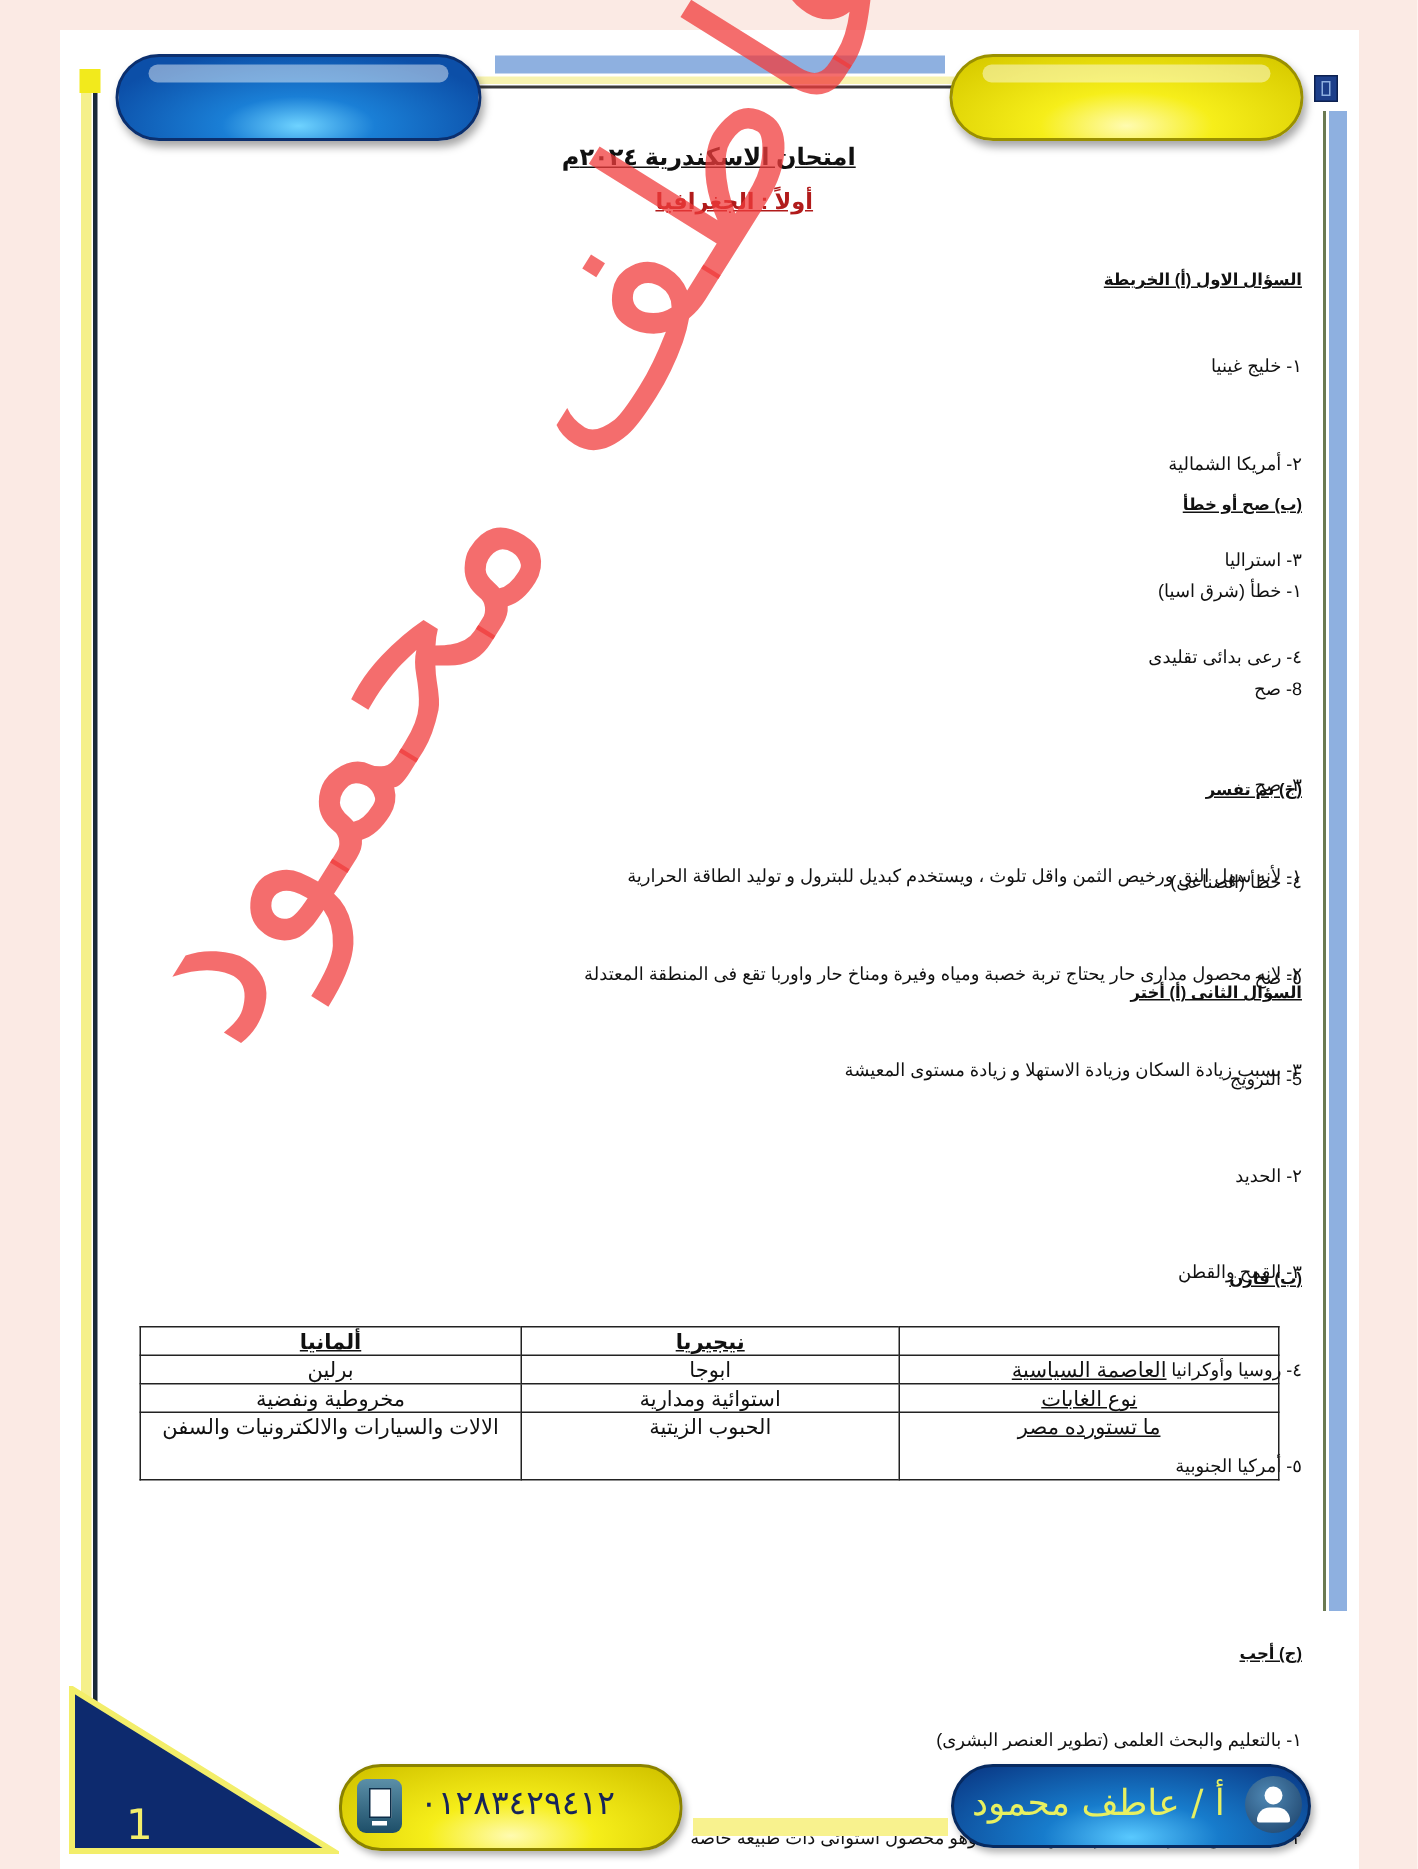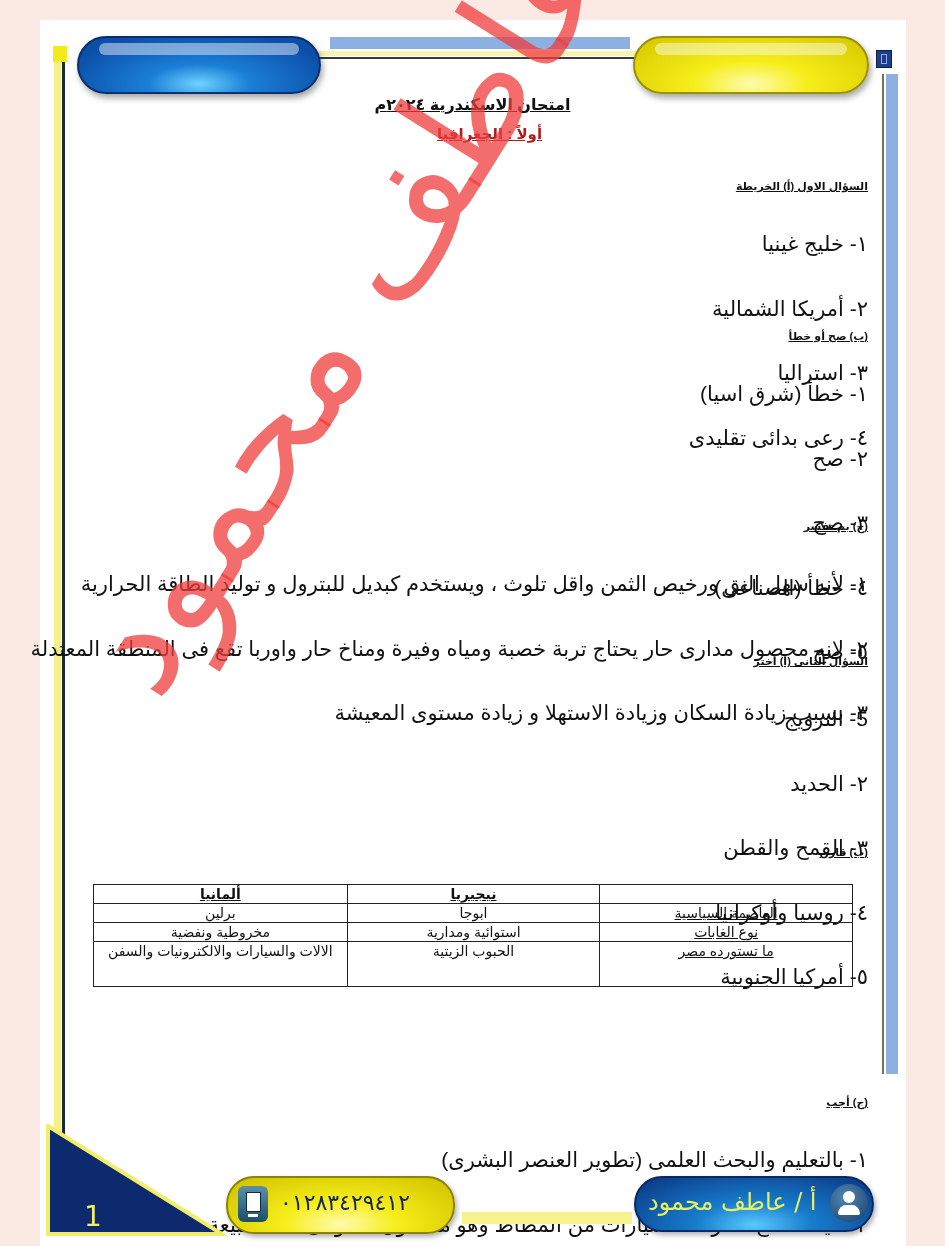--- a/index.html
+++ b/index.html
@@ -44,21 +44,21 @@
   .doc-title {
     position:absolute; left:300px; width:345px; top:95px; text-align:center;
     font-size:16px; font-weight:bold; text-decoration:underline; direction:rtl;
   }
   .doc-subtitle {
     position:absolute; left:317px; width:345px; top:125px; text-align:center;
     font-size:15px; font-weight:bold; color:#b11b1b; text-decoration:underline; direction:rtl;
   }
   .section { position:absolute; right:77px; direction:rtl; text-align:right; }
   .sec-head { font-size:11px; font-weight:bold; text-decoration:underline; margin-bottom:4px; }
-  .sec-line { font-size:21px; line-height:26.5px; white-space:nowrap;margin-top:38px; }
+  .sec-line { font-size:12px; line-height:26.5px; white-space:nowrap;margin-top:38px; }
   .tbl {
     position:absolute; left:93px; top:884px; width:760px; border-collapse:collapse; direction:rtl;
     font-size:14px;
   }
   .tbl td { border:1px solid #222; text-align:center; padding:0 4px; line-height:18px; vertical-align:top; }
   .tbl .rh { font-weight:normal; text-decoration:underline; }
   .tbl .ch { font-weight:bold; text-decoration:underline; }
   .watermark {
     position:absolute; left:120px; top:500px; width:900px;
     font-size:150px; color:rgba(240,60,60,.75); transform:rotate(-58deg);
@@ -126,21 +126,21 @@
   <div class="sec-head">السؤال الاول  (أ) الخريطة</div>
   <div class="sec-line">١- خليج غينيا</div>
   <div class="sec-line">٢- أمريكا الشمالية</div>
   <div class="sec-line">٣- استراليا</div>
   <div class="sec-line">٤- رعى بدائى تقليدى</div>
 </div>
 
 <div class="section" style="top:330px;">
   <div class="sec-head">(ب) صح أو خطأ</div>
   <div class="sec-line">١- خطأ (شرق اسيا)</div>
-  <div class="sec-line">٢- صح</div>
+  <div class="sec-line">8- صح</div>
   <div class="sec-line">٣- صح</div>
   <div class="sec-line">٤- خطأ (الصناعى)</div>
   <div class="sec-line">٥- صح</div>
 </div>
 
 <div class="section" style="top:520px;">
   <div class="sec-head">(ج) بم تفسر</div>
   <div class="sec-line">١- لأنه سهل النق ورخيص الثمن واقل تلوث ، ويستخدم كبديل للبترول و توليد الطاقة الحرارية</div>
   <div class="sec-line">٢- لانه محصول مدارى حار يحتاج تربة خصبة ومياه وفيرة ومناخ حار واوربا تقع فى المنطقة المعتدلة</div>
   <div class="sec-line">٣- بسبب زيادة السكان وزيادة الاستهلا و زيادة مستوى المعيشة</div>

